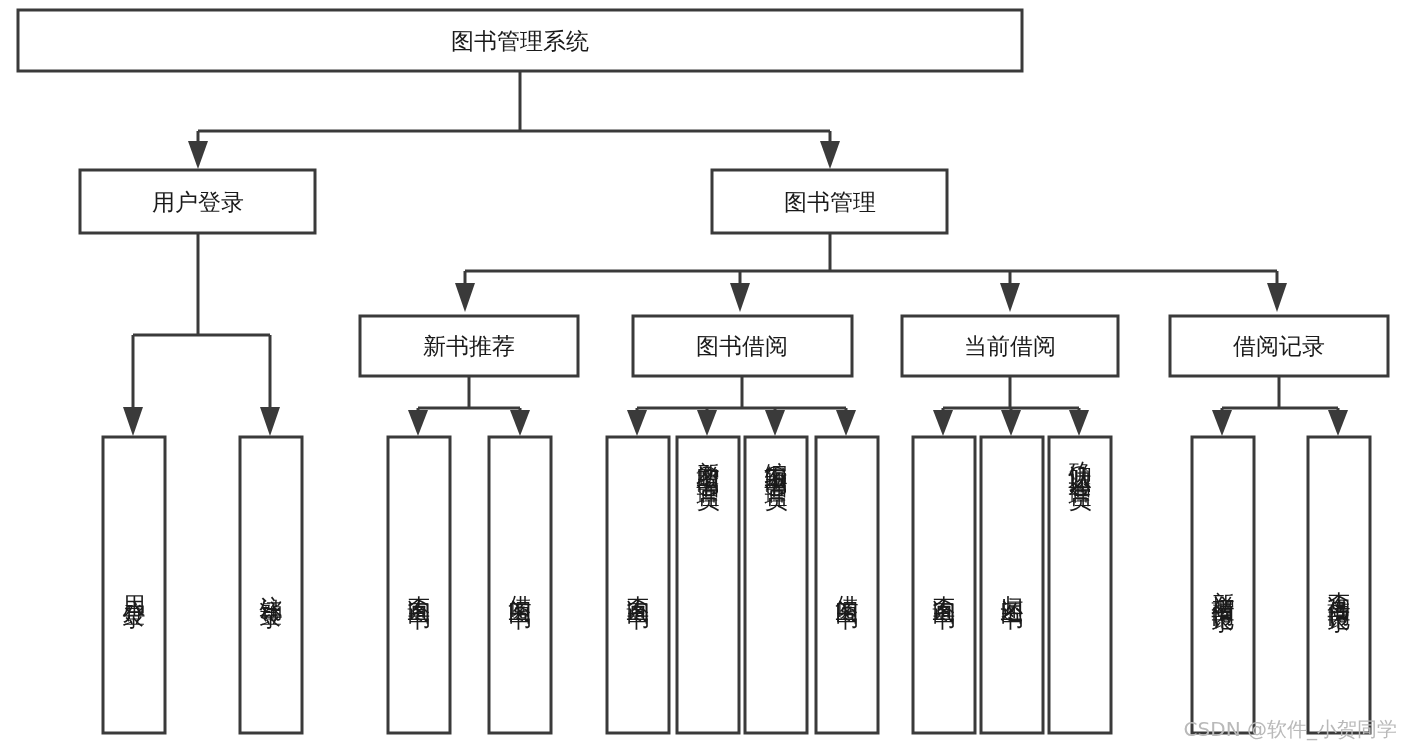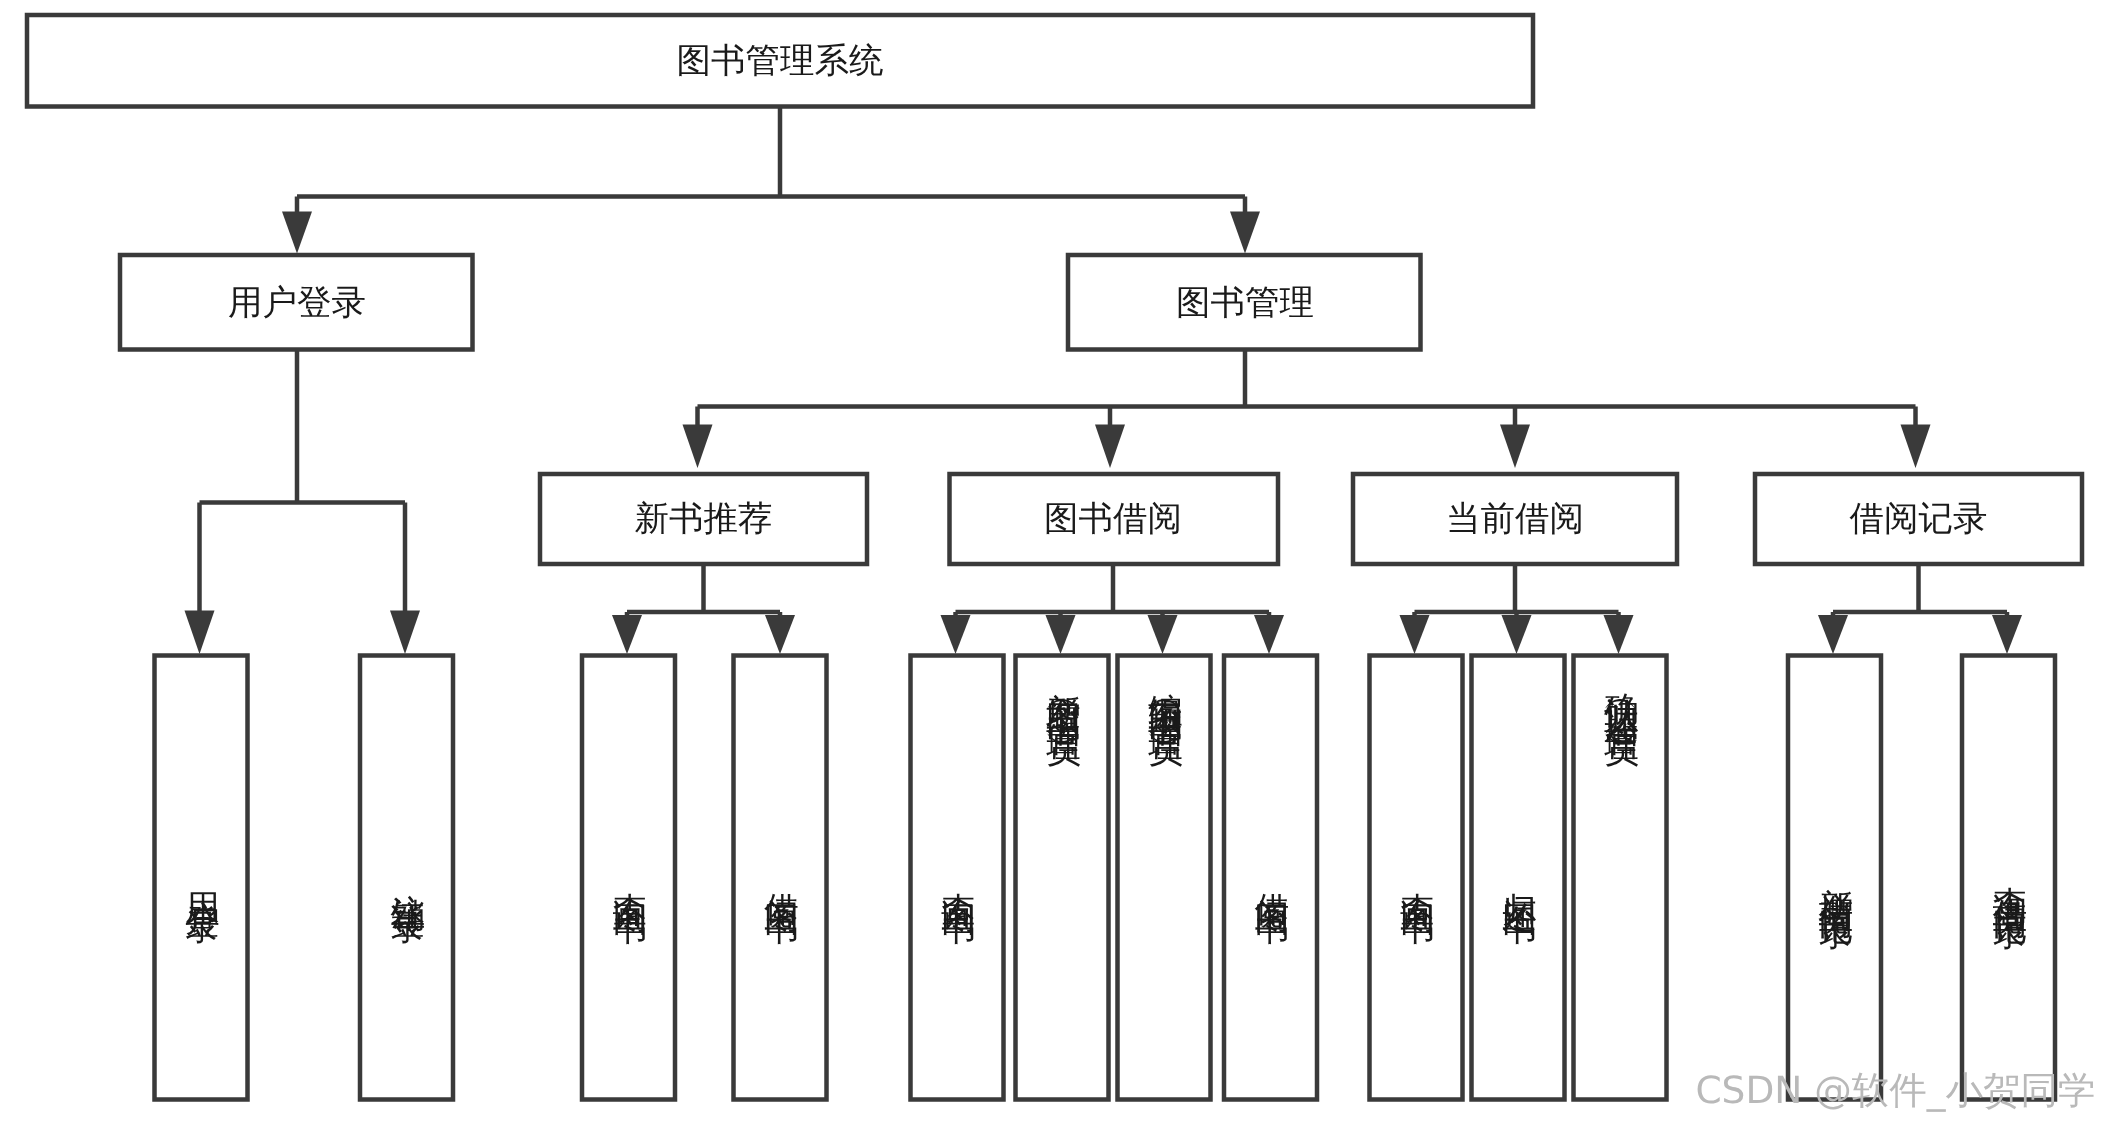--- a/index.html
+++ b/index.html
@@ -64,21 +64,21 @@
     letter-spacing: 4px;
     color: #1a1a1a;
     white-space: nowrap;
     text-align: center;
   }
   .watermark {
     position: absolute;
     right: 8px;
     bottom: 4px;
     font-family: "DejaVu Sans", "Liberation Sans", sans-serif;
-    font-size: 25px;
+    font-size: 20px;
     color: #b9b9b9;
     white-space: nowrap;
   }
 </style>
 </head>
 <body>
 
 <div id="diagram-root">
 
   <svg class="diagram-canvas" viewBox="0 0 1405 747">

